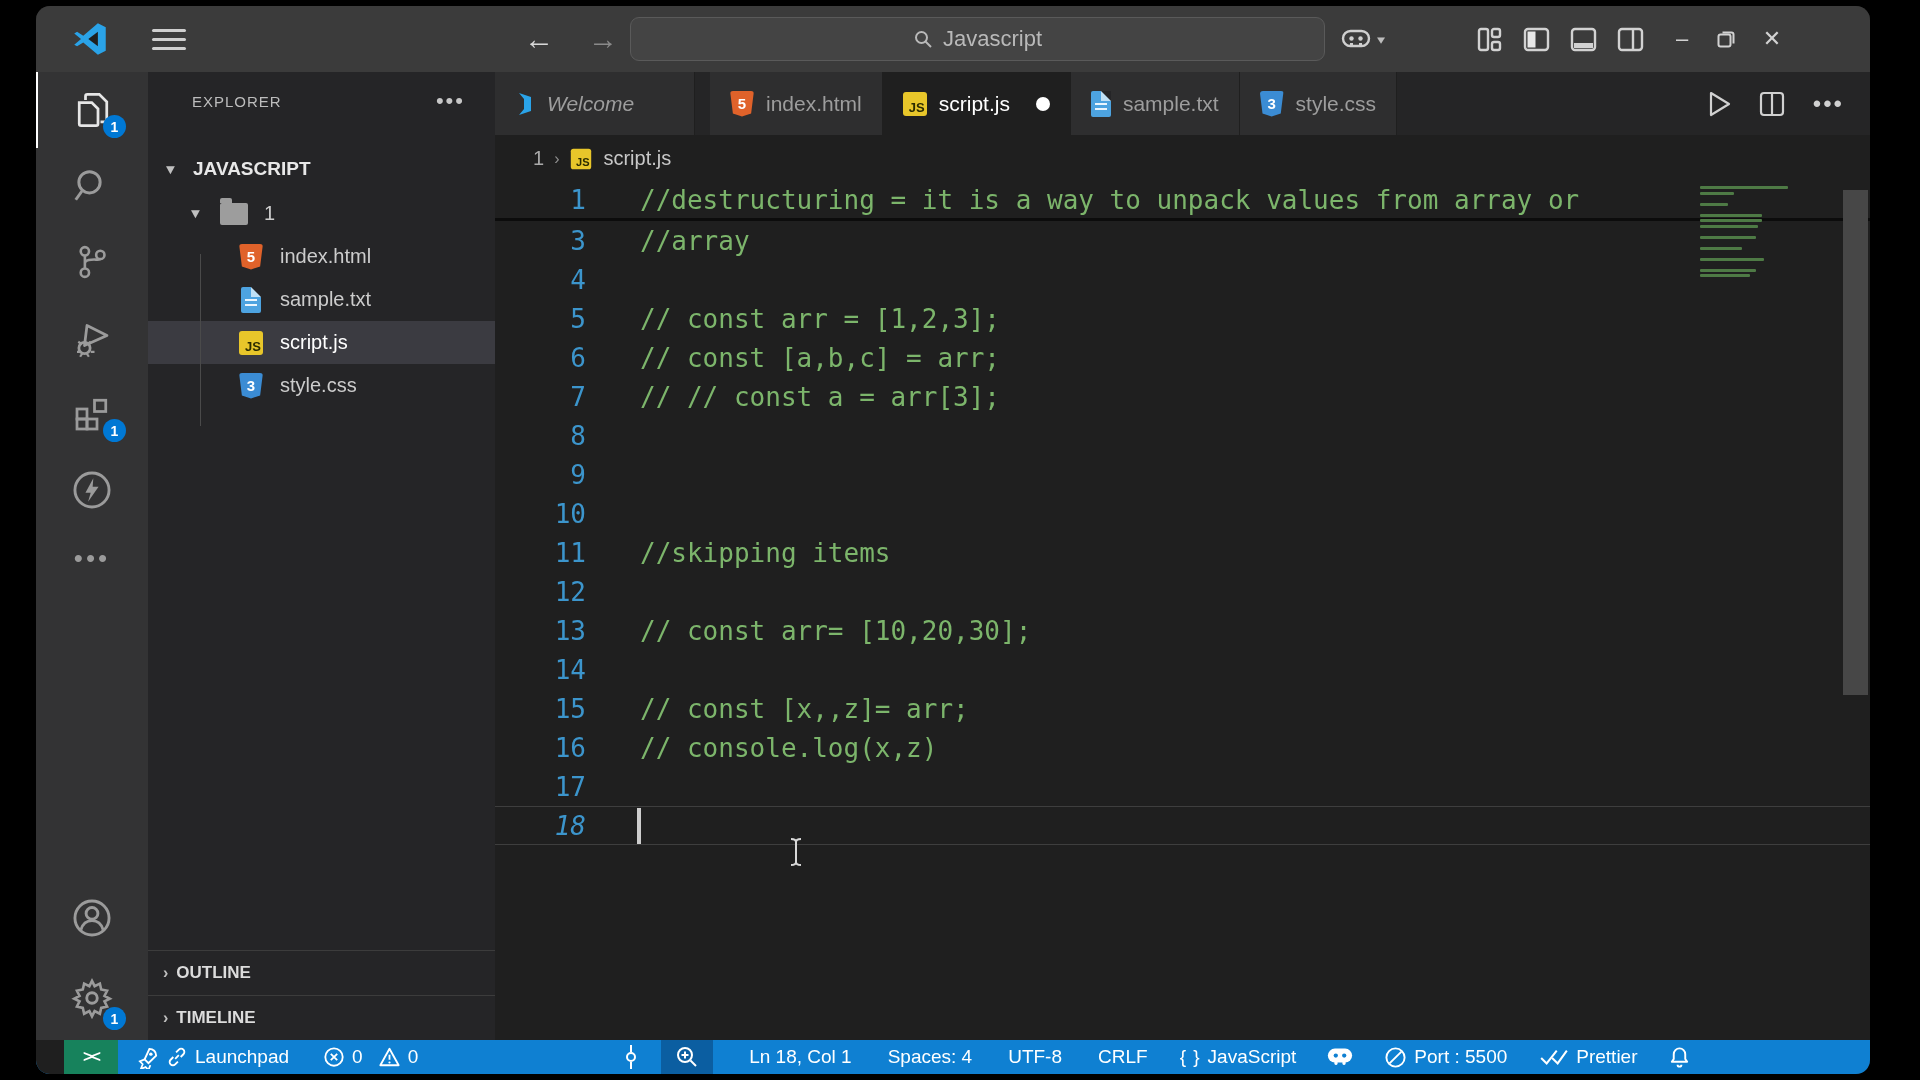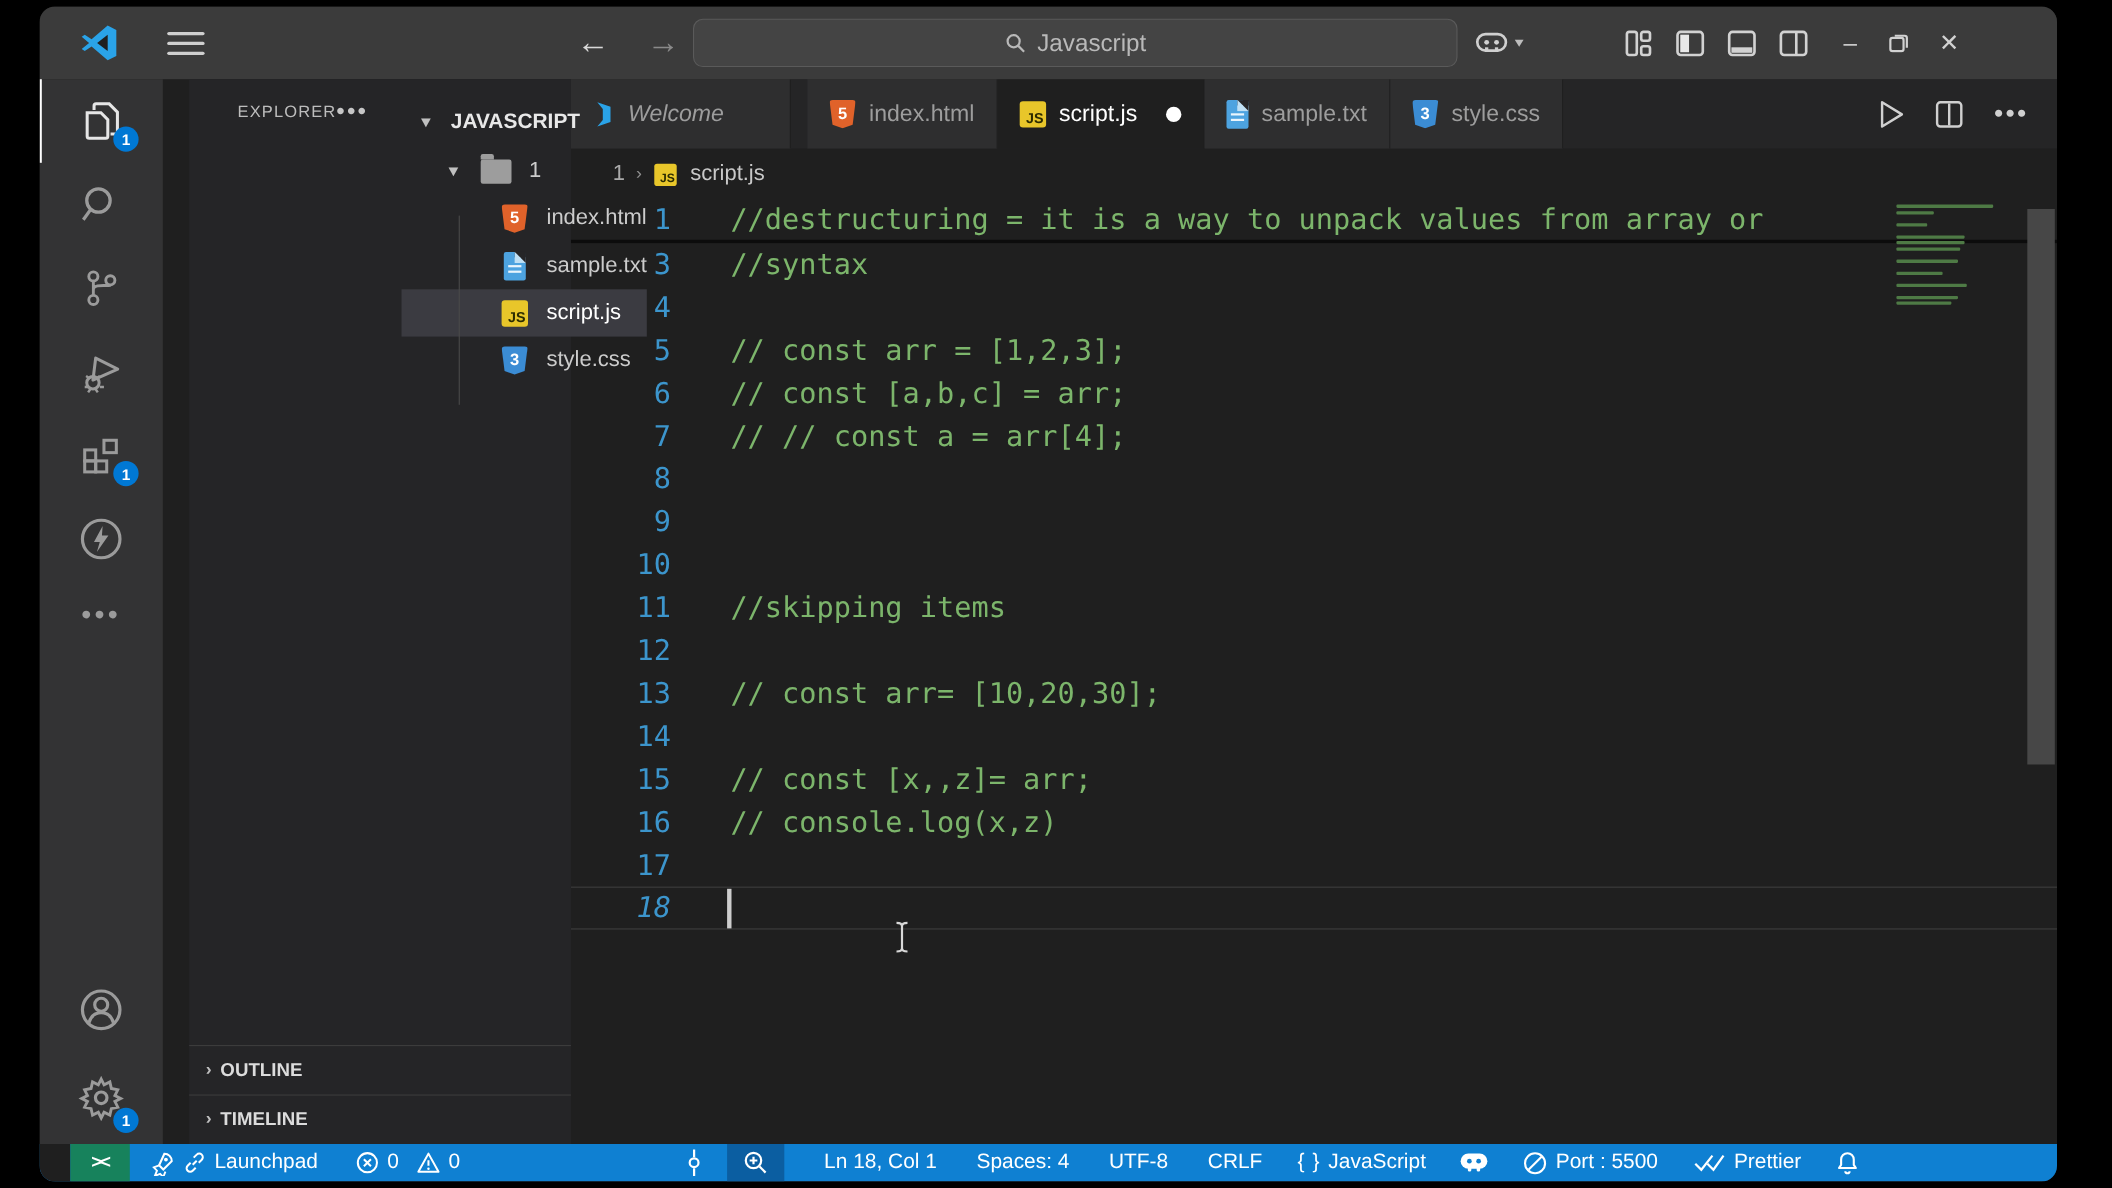--- a/index.html
+++ b/index.html
@@ -35,21 +35,21 @@
   .act-item { width:112px; height:76px; display:flex; align-items:center; justify-content:center;
               color:#9b9b9b; position:relative; }
   .act-item.active { color:#e6e6e6; border-left:2px solid #fff; }
   .act-badge { position:absolute; right:22px; bottom:10px; width:23px; height:23px; border-radius:50%;
                background:#0078d4; color:#fff; font-size:14px; font-weight:bold;
                display:flex; align-items:center; justify-content:center; }
   .act-spacer { flex:1; }
   .act-dots { color:#9b9b9b; font-size:26px; letter-spacing:3px; height:60px; display:flex; align-items:center; }
 
   
-  .sidebar { width:347px; background:#252527; display:flex; flex-direction:row; position:relative; color:#cccccc;margin-left:24px; }
+  .sidebar { width:347px; background:#252527; display:flex; flex-direction:column; position:relative; color:#cccccc; }
   .sb-header { height:58px; display:flex; align-items:center; padding:0 30px 0 44px; }
   .sb-header .t { font-size:15px; letter-spacing:1px; color:#bdbdbd; }
   .sb-header .dots { margin-left:auto; font-size:22px; letter-spacing:2px; color:#c6c6c6; }
   .tree { margin-top:16px; position:relative; }
   .row { height:43px; display:flex; align-items:center; font-size:20px; }
   .row .chevron { width:20px; font-size:15px; color:#c0c0c0; transform:scaleY(.9); }
   .root-row { padding-left:15px; font-weight:bold; color:#e8e8e8; font-size:19px; height:46px; }
   .folder-row { padding-left:40px; }
   .file-row { padding-left:90px; }
   .file-row.selected { background:#3b3b41; color:#fff; }
@@ -340,37 +340,37 @@
       </div>
 
       <div class="codearea">
         <div id="code-rows">
             <div class="code-row sep">
               <span class="ln">1</span>
               <span class="ct">//destructuring = it is a way to unpack values from array or</span>
             </div>
             <div class="code-row">
               <span class="ln">3</span>
-              <span class="ct">//syntax</span>
+              <span class="ct">//array</span>
             </div>
             <div class="code-row">
               <span class="ln">4</span>
               <span class="ct"></span>
             </div>
             <div class="code-row">
               <span class="ln">5</span>
               <span class="ct">// const arr = [1,2,3];</span>
             </div>
             <div class="code-row">
               <span class="ln">6</span>
               <span class="ct">// const [a,b,c] = arr;</span>
             </div>
             <div class="code-row">
               <span class="ln">7</span>
-              <span class="ct">// // const a = arr[4];</span>
+              <span class="ct">// // const a = arr[3];</span>
             </div>
             <div class="code-row">
               <span class="ln">8</span>
               <span class="ct"></span>
             </div>
             <div class="code-row">
               <span class="ln">9</span>
             </div>
             <div class="code-row">
               <span class="ln">10</span>

